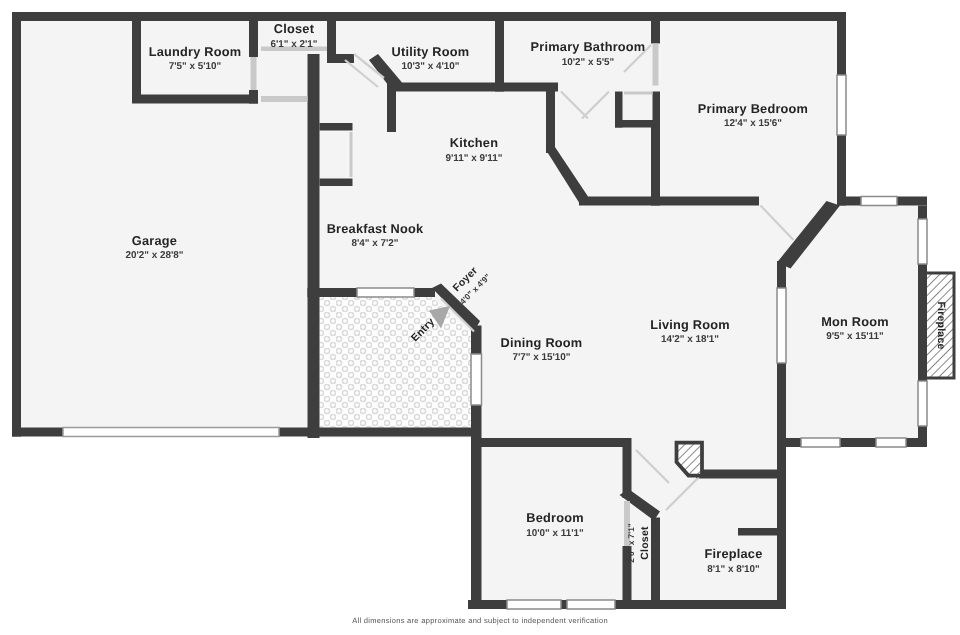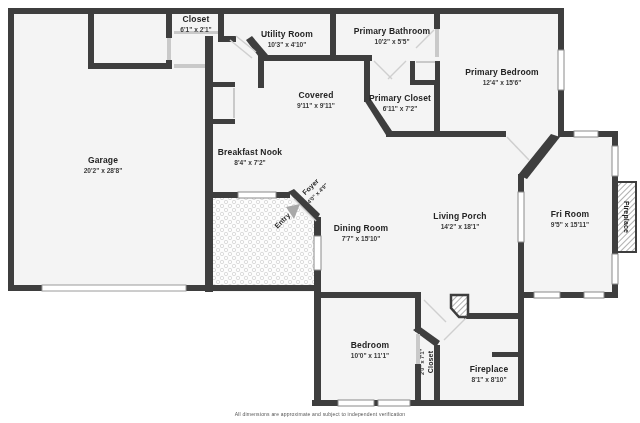--- a/index.html
+++ b/index.html
@@ -134,43 +134,43 @@
     <line x1="294" y1="199" x2="316" y2="221"></line>
   </g>
 
   <rect x="617" y="182" width="19" height="70" fill="url(#hatch)" stroke="#3e3e3e" stroke-width="2"></rect>
 
   <polygon points="451,295 468,295 468,317 459,317 451,308" fill="url(#hatch)" stroke="#3e3e3e" stroke-width="2.5"></polygon>
 
   <polygon points="286,207 300,204 294,219" fill="#a8a8a8"></polygon>
 </svg>
 
+<div class="room" style="left:130px;top:39px">
+  <div class="rname">Laundry Room</div>
+  <div class="rdims">7'5" x 5'10"</div>
+</div>
 <div class="room" style="left:196px;top:24px">
   <div class="rname">Closet</div>
   <div class="rdims">6'1" x 2'1"</div>
 </div>
 <div class="room" style="left:287px;top:39px">
   <div class="rname">Utility Room</div>
   <div class="rdims">10'3" x 4'10"</div>
 </div>
 <div class="room" style="left:502px;top:77px">
   <div class="rname">Primary Bedroom</div>
   <div class="rdims">12'4" x 15'6"</div>
 </div>
 <div class="room" style="left:392px;top:36px">
   <div class="rname">Primary Bathroom</div>
   <div class="rdims">10'2" x 5'5"</div>
 </div>
 <div class="room" style="left:316px;top:100px">
-  <div class="rname">Covered</div>
+  <div class="rname">Kitchen</div>
   <div class="rdims">9'11" x 9'11"</div>
-</div>
-<div class="room" style="left:400px;top:103px">
-  <div class="rname">Primary Closet</div>
-  <div class="rdims">6'11" x 7'2"</div>
 </div>
 <div class="room" style="left:103px;top:165px">
   <div class="rname">Garage</div>
   <div class="rdims">20'2" x 28'8"</div>
 </div>
 <div class="room" style="left:250px;top:157px">
   <div class="rname">Breakfast Nook</div>
   <div class="rdims">8'4" x 7'2"</div>
 </div>
 <div class="room rot45 sm" style="left:314px;top:190px">
@@ -178,25 +178,25 @@
   <div class="rdims">4'0" x 4'9"</div>
 </div>
 <div class="room rot45 sm" style="left:283px;top:221px">
   <div class="rname">Entry</div>
 </div>
 <div class="room" style="left:361px;top:233px">
   <div class="rname">Dining Room</div>
   <div class="rdims">7'7" x 15'10"</div>
 </div>
 <div class="room" style="left:460px;top:221px">
-  <div class="rname">Living Porch</div>
+  <div class="rname">Living Room</div>
   <div class="rdims">14'2" x 18'1"</div>
 </div>
 <div class="room" style="left:570px;top:219px">
-  <div class="rname">Fri Room</div>
+  <div class="rname">Mon Room</div>
   <div class="rdims">9'5" x 15'11"</div>
 </div>
 <div class="room rot90cw sm" style="left:626px;top:217px">
   <div class="rname">Fireplace</div>
 </div>
 <div class="room" style="left:370px;top:350px">
   <div class="rname">Bedroom</div>
   <div class="rdims">10'0" x 11'1"</div>
 </div>
 <div class="room rot90ccw sm" style="left:427px;top:362px">

